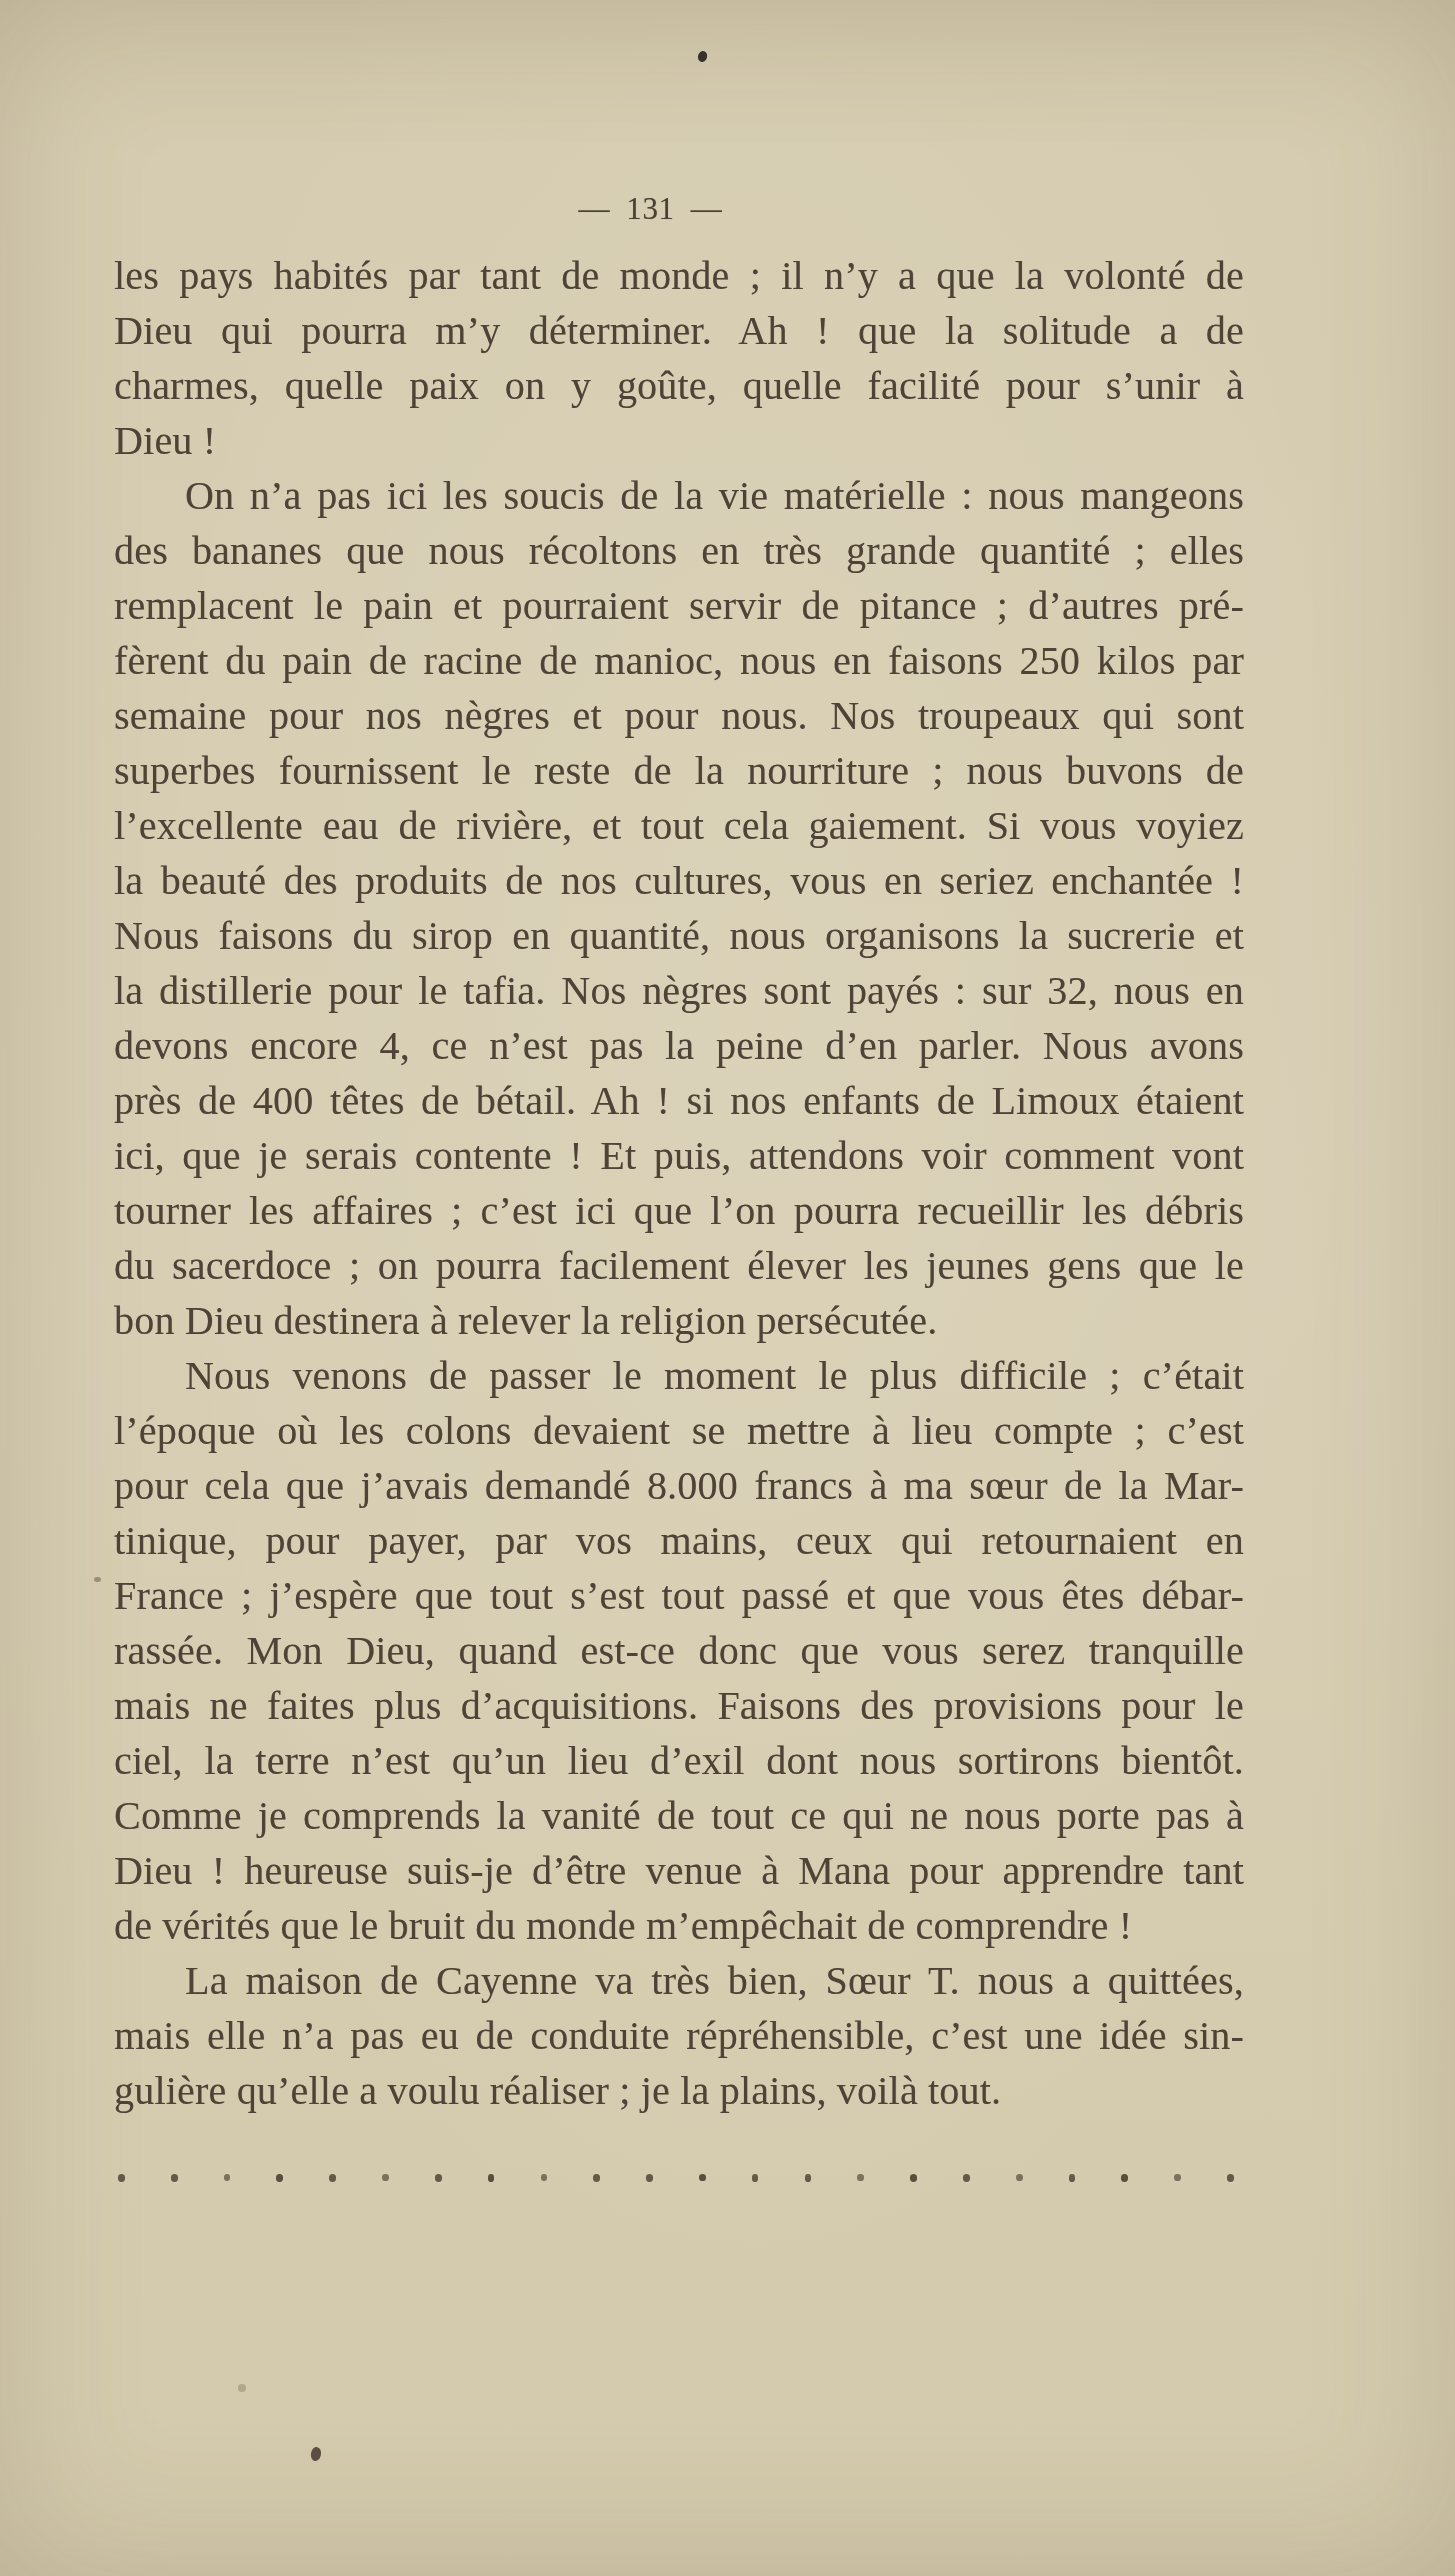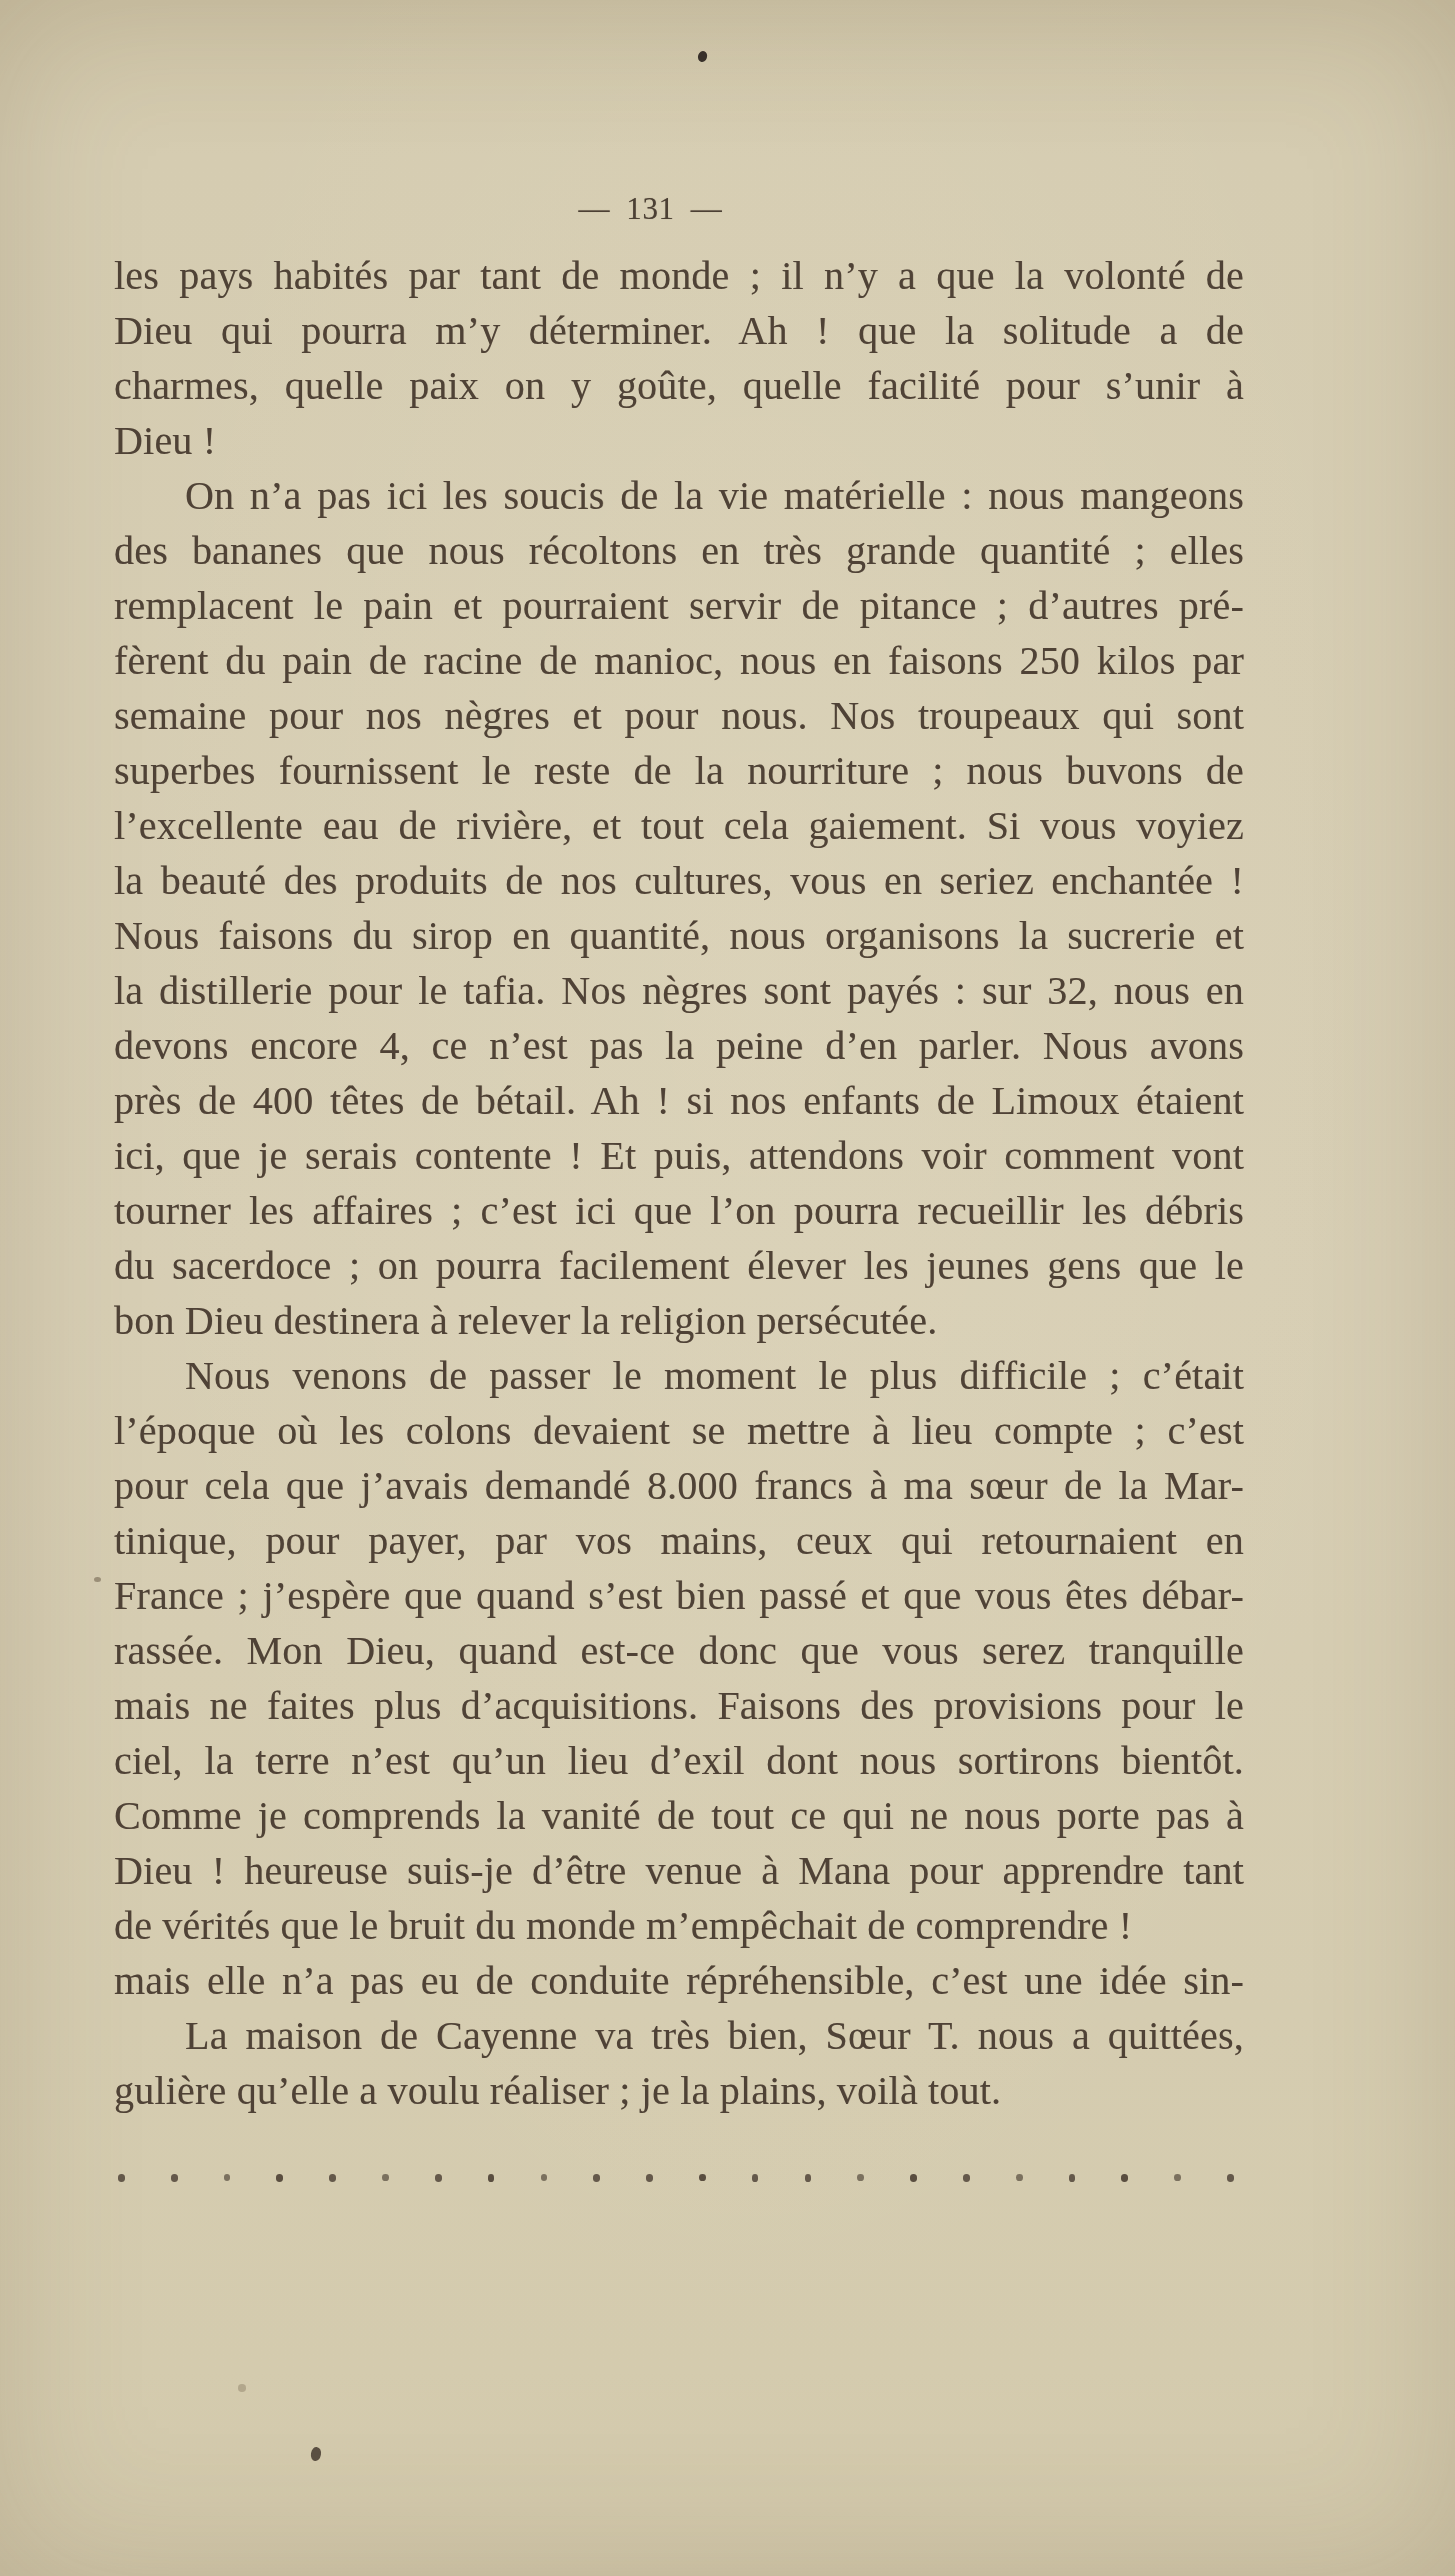--- a/index.html
+++ b/index.html
@@ -138,29 +138,29 @@
       <div class="line">devons encore 4, ce n’est pas la peine d’en parler. Nous avons</div>
       <div class="line">près de 400 têtes de bétail. Ah ! si nos enfants de Limoux étaient</div>
       <div class="line">ici, que je serais contente ! Et puis, attendons voir comment vont</div>
       <div class="line">tourner les affaires ; c’est ici que l’on pourra recueillir les débris</div>
       <div class="line">du sacerdoce ; on pourra facilement élever les jeunes gens que le</div>
       <div class="line last">bon Dieu destinera à relever la religion persécutée.</div>
       <div class="line indent">Nous venons de passer le moment le plus difficile ; c’était</div>
       <div class="line">l’époque où les colons devaient se mettre à lieu compte ; c’est</div>
       <div class="line">pour cela que j’avais demandé 8.000 francs à ma sœur de la Mar-</div>
       <div class="line">tinique, pour payer, par vos mains, ceux qui retournaient en</div>
-      <div class="line">France ; j’espère que quand s’est bien passé et que vous êtes débar-</div>
+      <div class="line">France ; j’espère que tout s’est tout passé et que vous êtes débar-</div>
       <div class="line">rassée. Mon Dieu, quand est-ce donc que vous serez tranquille</div>
       <div class="line">mais ne faites plus d’acquisitions. Faisons des provisions pour le</div>
       <div class="line">ciel, la terre n’est qu’un lieu d’exil dont nous sortirons bientôt.</div>
       <div class="line">Comme je comprends la vanité de tout ce qui ne nous porte pas à</div>
       <div class="line">Dieu ! heureuse suis-je d’être venue à Mana pour apprendre tant</div>
       <div class="line last">de vérités que le bruit du monde m’empêchait de comprendre !</div>
+      <div class="line indent">La maison de Cayenne va très bien, Sœur T. nous a quittées,</div>
       <div class="line">mais elle n’a pas eu de conduite répréhensible, c’est une idée sin-</div>
-      <div class="line indent">La maison de Cayenne va très bien, Sœur T. nous a quittées,</div>
       <div class="line last">gulière qu’elle a voulu réaliser ; je la plains, voilà tout.</div>
     </div>
 
   <div class="dot-row" id="dot-row">
       <span class="dot"></span>
       <span class="dot"></span>
       <span class="dot"></span>
       <span class="dot"></span>
       <span class="dot"></span>
       <span class="dot"></span>

